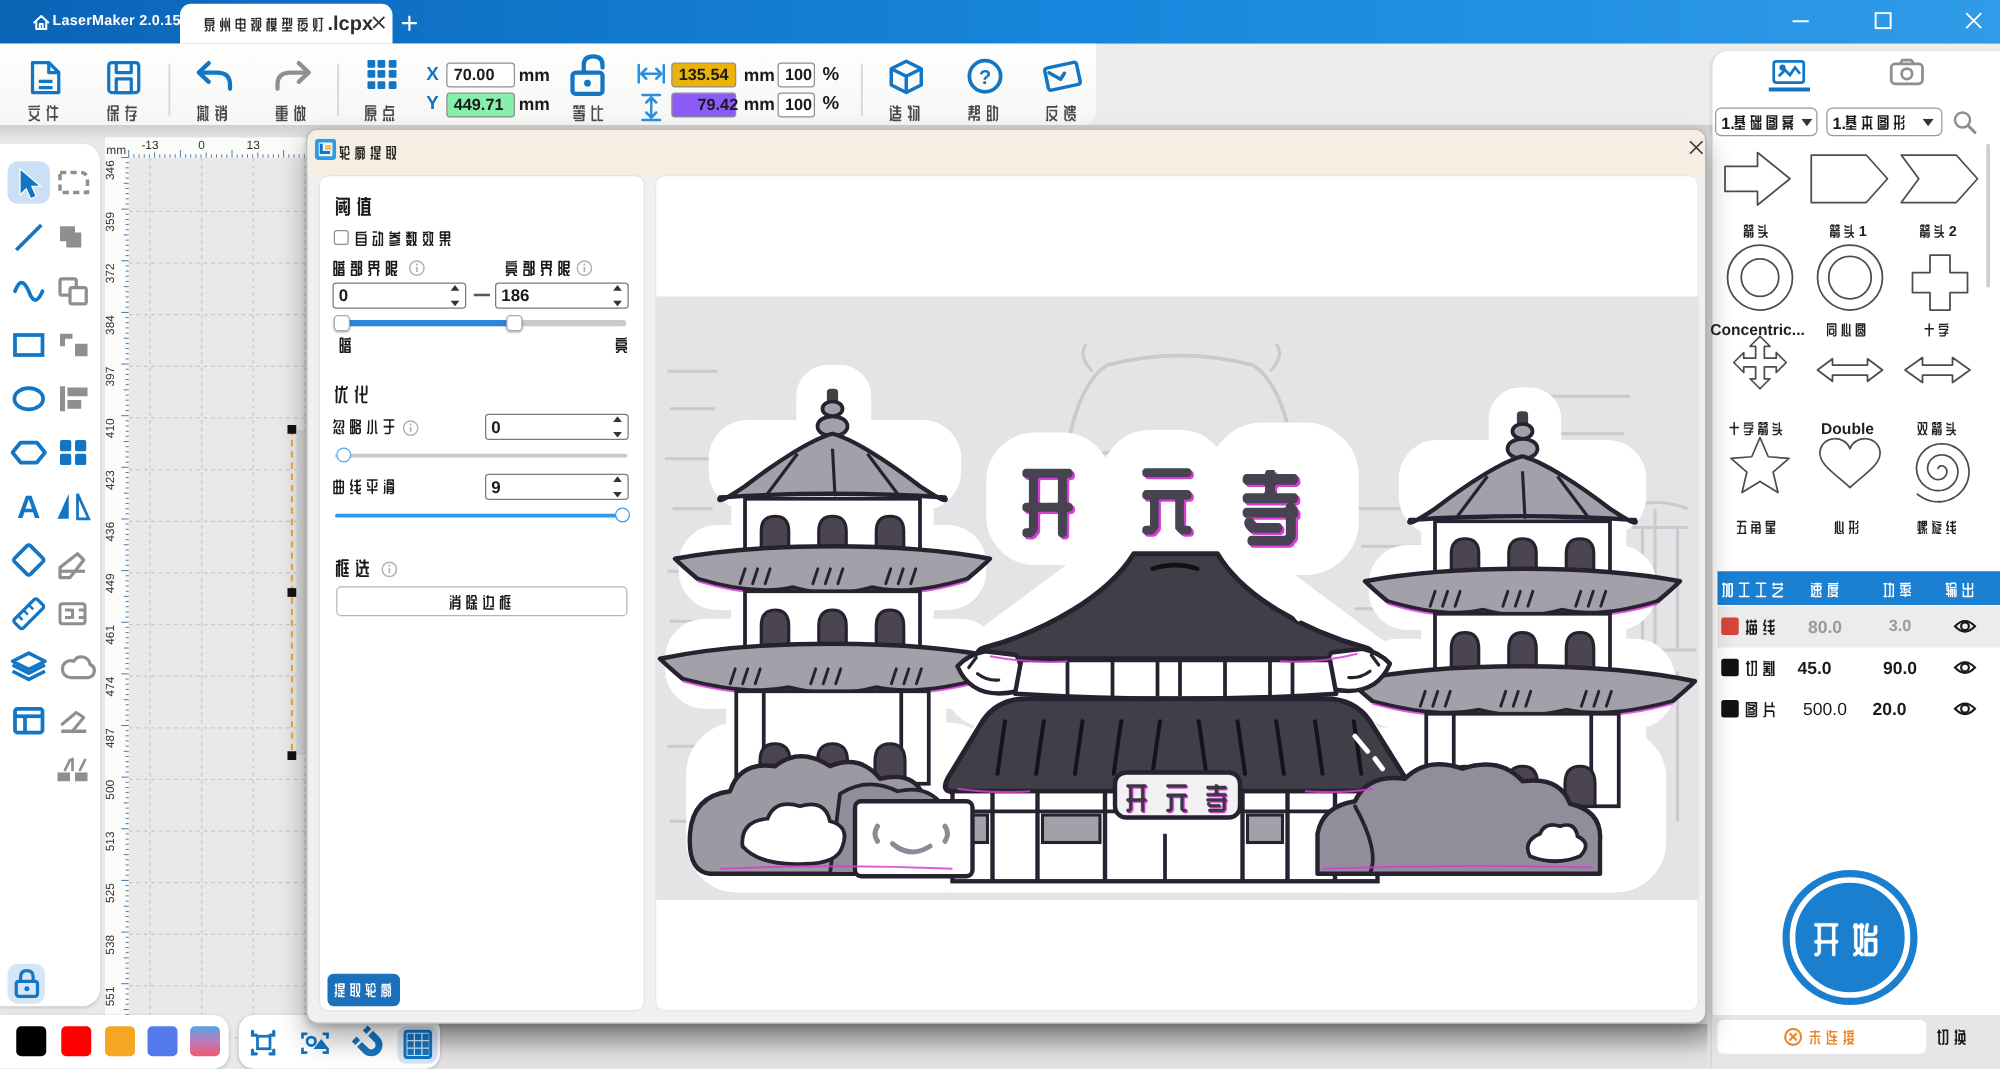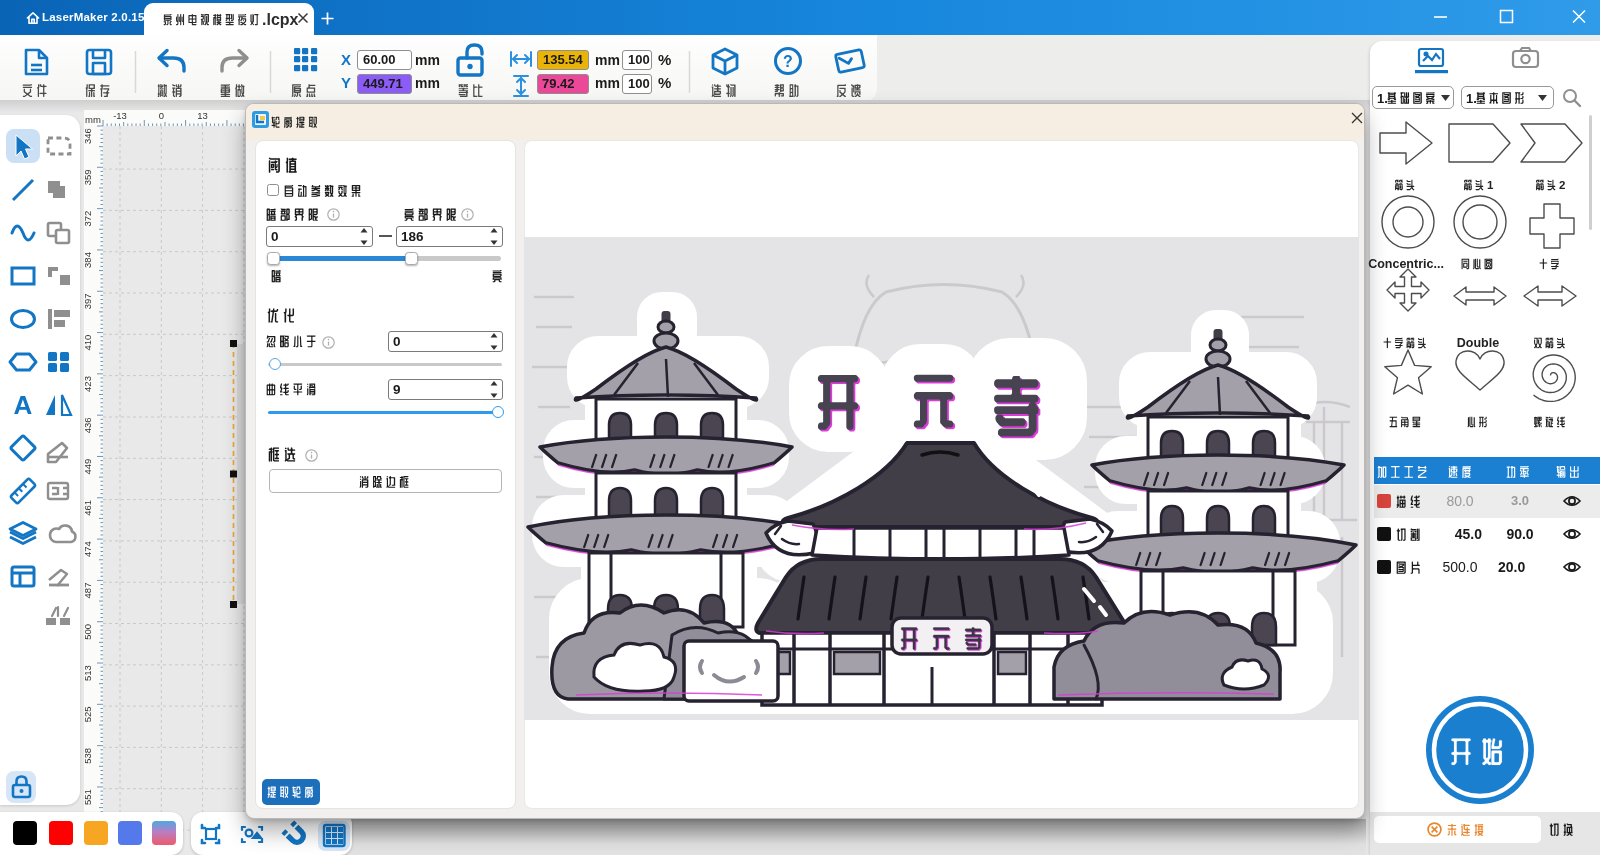--- a/index.html
+++ b/index.html
@@ -213,26 +213,26 @@
     </g>
     <circle cx="788" cy="61" r="12.5" fill="none" stroke="#1276c5" stroke-width="3"></circle>
     <text x="788" y="67" font-size="16" font-weight="bold" fill="#1276c5" text-anchor="middle" font-family="Liberation Sans">?</text>
     <g stroke="#1276c5" stroke-width="2.8" fill="none" stroke-linejoin="round" transform="rotate(-12 850 61)">
       <rect x="837" y="52" width="26" height="18" rx="2"></rect>
       <path d="M840 56 l8 7 l4 -4" stroke-linecap="round"></path>
     </g>
   </svg>
 <div class="abs num" style="left:341px;top:51px;font-size:15px;font-weight:bold;color:#1276c5">X</div>
 <div class="abs num" style="left:341px;top:74px;font-size:15px;font-weight:bold;color:#1276c5">Y</div>
-<div class="abs" style="left:357px;top:50px;width:55px;height:20px;background:#fff;border:1px solid #8f8f8f;border-radius:3px;font-size:13px;font-weight:bold;color:#1a1a1a;line-height:18px;padding-left:5px">60.00</div>
-<div class="abs" style="left:357px;top:74px;width:55px;height:20px;background:#8b5cf6;border:1px solid #8f8f8f;border-radius:3px;font-size:13px;font-weight:bold;color:#1a1a1a;line-height:18px;padding-left:5px">449.71</div>
+<div class="abs" style="left:357px;top:50px;width:55px;height:20px;background:#fff;border:1px solid #8f8f8f;border-radius:3px;font-size:13px;font-weight:bold;color:#1a1a1a;line-height:18px;padding-left:5px">70.00</div>
+<div class="abs" style="left:357px;top:74px;width:55px;height:20px;background:#86efac;border:1px solid #8f8f8f;border-radius:3px;font-size:13px;font-weight:bold;color:#1a1a1a;line-height:18px;padding-left:5px">449.71</div>
 <div class="abs num" style="left:415px;top:52px;font-size:14px;font-weight:bold">mm</div>
 <div class="abs num" style="left:415px;top:75px;font-size:14px;font-weight:bold">mm</div>
 <div class="abs" style="left:537px;top:50px;width:52px;height:20px;background:#eab308;border:1px solid #8f8f8f;border-radius:3px;font-size:13px;font-weight:bold;color:#1a1a1a;line-height:18px;padding-left:5px">135.54</div>
-<div class="abs" style="left:537px;top:74px;width:52px;height:20px;background:#ec4899;border:1px solid #8f8f8f;border-radius:3px;font-size:13px;font-weight:bold;color:#1a1a1a;line-height:18px;padding-left:4px">79.42</div>
+<div class="abs" style="left:537px;top:74px;width:52px;height:20px;background:#8b5cf6;border:1px solid #8f8f8f;border-radius:3px;font-size:13px;font-weight:bold;color:#1a1a1a;line-height:18px;padding-left:20px">79.42</div>
 <div class="abs num" style="left:595px;top:52px;font-size:14px;font-weight:bold">mm</div>
 <div class="abs num" style="left:595px;top:75px;font-size:14px;font-weight:bold">mm</div>
 <div class="abs" style="left:622px;top:50px;width:30px;height:20px;background:#fff;border:1px solid #8f8f8f;border-radius:3px;font-size:13px;font-weight:bold;color:#1a1a1a;line-height:18px;padding-left:5px">100</div>
 <div class="abs" style="left:622px;top:74px;width:30px;height:20px;background:#fff;border:1px solid #8f8f8f;border-radius:3px;font-size:13px;font-weight:bold;color:#1a1a1a;line-height:18px;padding-left:5px">100</div>
 <div class="abs num" style="left:658px;top:51px;font-size:15px;font-weight:bold">%</div>
 <div class="abs num" style="left:658px;top:74px;font-size:15px;font-weight:bold">%</div>
 <div class="abs" style="left:0;top:115px;width:80px;height:690px;background:#fff;border-radius:0 14px 14px 0;box-shadow:0 1px 3px rgba(0,0,0,.15)"></div>
 <svg class="abs" style="left:0;top:115px" width="80" height="690">
     <rect x="6" y="14" width="34" height="34" rx="8" fill="#cce0f5"></rect>
     <path d="M16 20 v21 l5 -5 l3.5 8 l4.5 -2 l-3.5 -8 h7 z" fill="#1276c5" stroke="#fff" stroke-width="1"></path>
@@ -624,30 +624,30 @@
     <path d="M36 157 l-8 8 h4.5 v9.5 h-9.5 v-4.5 l-8 8 l8 8 v-4.5 h9.5 v9.5 h-4.5 l8 8 l8 -8 h-4.5 v-9.5 h9.5 v4.5 l8 -8 l-8 -8 v4.5 h-9.5 v-9.5 h4.5 z" fill="none" stroke="#4d4d4d" stroke-width="1.4" stroke-linejoin="round"></path>
     <path d="M82 184 l12 -9 v5 h28 v-5 l12 9 l-12 9 v-5 h-28 v5 z" fill="none" stroke="#4d4d4d" stroke-width="1.4" stroke-linejoin="round"></path>
     <path d="M152 184 l14 -10 v6 h24 v-6 l14 10 l-14 10 v-6 h-24 v6 z" fill="none" stroke="#4d4d4d" stroke-width="1.4" stroke-linejoin="round"></path>
     <path d="M36 238 l6.6 15.4 l16.6 1.3 l-12.7 11 l3.9 16.3 l-14.4 -8.8 l-14.4 8.8 l3.9 -16.3 l-12.7 -11 l16.6 -1.3 z" fill="none" stroke="#4d4d4d" stroke-width="1.4" stroke-linejoin="round"></path>
     <path d="M108 247 c-4 -11 -22 -11 -24 2 c-1.5 10 12 18 24 29 c12 -11 25.5 -19 24 -29 c-2 -13 -20 -13 -24 -2 z" fill="none" stroke="#4d4d4d" stroke-width="1.4" stroke-linejoin="round"></path>
     <path d="M178.7 263.3L178.6 263.2L178.6 263.0L178.6 262.8L178.6 262.5L178.7 262.3L178.8 262.1L178.9 261.9L179.0 261.7L179.2 261.5L179.4 261.3L179.6 261.1L179.8 261.0L180.1 260.9L180.4 260.8L180.7 260.7L181.0 260.6L181.4 260.6L181.7 260.7L182.1 260.7L182.4 260.8L182.8 261.0L183.2 261.1L183.5 261.3L183.8 261.6L184.1 261.9L184.4 262.2L184.7 262.6L184.9 263.0L185.1 263.4L185.3 263.8L185.4 264.3L185.5 264.8L185.5 265.3L185.5 265.8L185.4 266.4L185.3 266.9L185.1 267.4L184.9 267.9L184.6 268.4L184.3 268.9L183.9 269.4L183.5 269.8L183.0 270.2L182.5 270.6L181.9 270.9L181.4 271.2L180.7 271.4L180.1 271.5L179.4 271.6L178.7 271.7L178.0 271.7L177.3 271.6L176.6 271.4L175.9 271.2L175.2 270.9L174.5 270.5L173.9 270.1L173.3 269.6L172.7 269.1L172.2 268.5L171.7 267.8L171.3 267.1L170.9 266.4L170.6 265.6L170.4 264.8L170.2 263.9L170.1 263.0L170.1 262.1L170.2 261.2L170.4 260.3L170.6 259.4L171.0 258.6L171.4 257.7L171.9 256.9L172.4 256.1L173.1 255.4L173.8 254.7L174.6 254.1L175.4 253.5L176.3 253.0L177.3 252.6L178.3 252.3L179.3 252.1L180.4 252.0L181.4 251.9L182.5 252.0L183.6 252.1L184.7 252.4L185.8 252.7L186.8 253.2L187.8 253.7L188.8 254.3L189.7 255.1L190.5 255.9L191.3 256.8L192.0 257.7L192.7 258.8L193.2 259.9L193.6 261.0L194.0 262.2L194.2 263.5L194.3 264.7L194.3 266.0L194.2 267.3L194.0 268.6L193.6 269.8L193.2 271.1L192.6 272.3L191.9 273.4L191.1 274.5L190.2 275.6L189.2 276.5L188.2 277.4L187.0 278.2L185.8 278.9L184.5 279.4L183.1 279.9L181.7 280.2L180.3 280.4L178.8 280.5L177.3 280.5L175.9 280.3L174.4 280.0L173.0 279.6L171.5 279.0L170.2 278.3L168.9 277.5L167.7 276.5L166.5 275.5L165.4 274.3L164.5 273.0L163.6 271.7L162.9 270.2L162.3 268.7L161.8 267.2L161.5 265.6L161.3 263.9L161.2 262.3L161.3 260.6L161.6 258.9L162.0 257.3L162.6 255.7L163.2 254.1L164.1 252.6L165.1 251.1L166.2 249.8L167.4 248.5L168.7 247.4L170.2 246.3L171.7 245.4L173.4 244.6L175.1 244.0L176.9 243.5L178.7 243.2L180.5 243.0L182.4 243.0L184.2 243.2L186.1 243.5L187.9 244.0L189.7 244.7L191.4 245.5L193.1 246.5L194.7 247.6L196.2 248.9L197.5 250.3L198.8 251.9L199.9 253.5L200.8 255.3L201.7 257.1L202.3 259.0L202.8 261.0L203.1 263.0L203.2 265.0L203.2 267.1L202.9 269.2L202.5 271.2L201.9 273.2L201.1 275.2L200.1 277.0L199.0 278.9L197.7 280.6L196.3 282.1L194.7 283.6L192.9 284.9L191.1 286.1L189.1 287.1L187.1 288.0L185.0 288.6L182.8 289.1L180.6 289.4L178.3 289.4L176.1 289.3L173.8 289.0L171.6 288.5L169.4 287.7L167.3 286.8L165.3 285.7L163.3 284.4L161.5 283.0" fill="none" stroke="#4d4d4d" stroke-width="1.4" stroke-linejoin="round"></path>
   </svg>
 <div class="abs" style="left:1374px;top:457px;width:226px;height:27px;background:#1b80d2"></div>
 <div class="abs" style="left:1374px;top:485px;width:226px;height:33px;background:#ececec"></div>
 <div class="abs" style="left:1377px;top:494px;width:14px;height:14px;background:#d8453c;border-radius:2px"></div>
-<div class="abs num" style="left:1438px;top:493px;width:44px;text-align:center;font-size:14px;font-weight:normal;color:#9a9a9a">80.0</div>
+<div class="abs num" style="left:1438px;top:493px;width:44px;text-align:center;font-size:14px;font-weight:bold;color:#9a9a9a">80.0</div>
 <div class="abs num" style="left:1498px;top:493px;width:44px;text-align:center;font-size:13px;font-weight:bold;color:#9a9a9a">3.0</div>
 <svg class="abs" style="left:1562px;top:493px" width="20" height="16">
     <g fill="none" stroke="#1a1a1a" stroke-width="1.7">
       <path d="M2 8 q8 -8.5 16 0 q-8 8.5 -16 0 z"></path>
       <circle cx="10" cy="8" r="3.1"></circle>
     </g>
   </svg>
 <div class="abs" style="left:1377px;top:527px;width:14px;height:14px;background:#111;border-radius:2px"></div>
-<div class="abs num" style="left:1438px;top:526px;width:44px;text-align:right;font-size:14px;font-weight:bold;color:#1a1a1a">45.0</div>
+<div class="abs num" style="left:1438px;top:526px;width:44px;text-align:left;font-size:14px;font-weight:bold;color:#1a1a1a">45.0</div>
 <div class="abs num" style="left:1498px;top:526px;width:44px;text-align:center;font-size:14px;font-weight:bold;color:#1a1a1a">90.0</div>
 <svg class="abs" style="left:1562px;top:526px" width="20" height="16">
     <g fill="none" stroke="#1a1a1a" stroke-width="1.7">
       <path d="M2 8 q8 -8.5 16 0 q-8 8.5 -16 0 z"></path>
       <circle cx="10" cy="8" r="3.1"></circle>
     </g>
   </svg>
 <div class="abs" style="left:1377px;top:560px;width:14px;height:14px;background:#111;border-radius:2px"></div>
 <div class="abs num" style="left:1438px;top:559px;width:44px;text-align:center;font-size:14px;font-weight:normal;color:#1a1a1a">500.0</div>
 <div class="abs num" style="left:1498px;top:559px;width:44px;text-align:left;font-size:14px;font-weight:bold;color:#1a1a1a">20.0</div>

